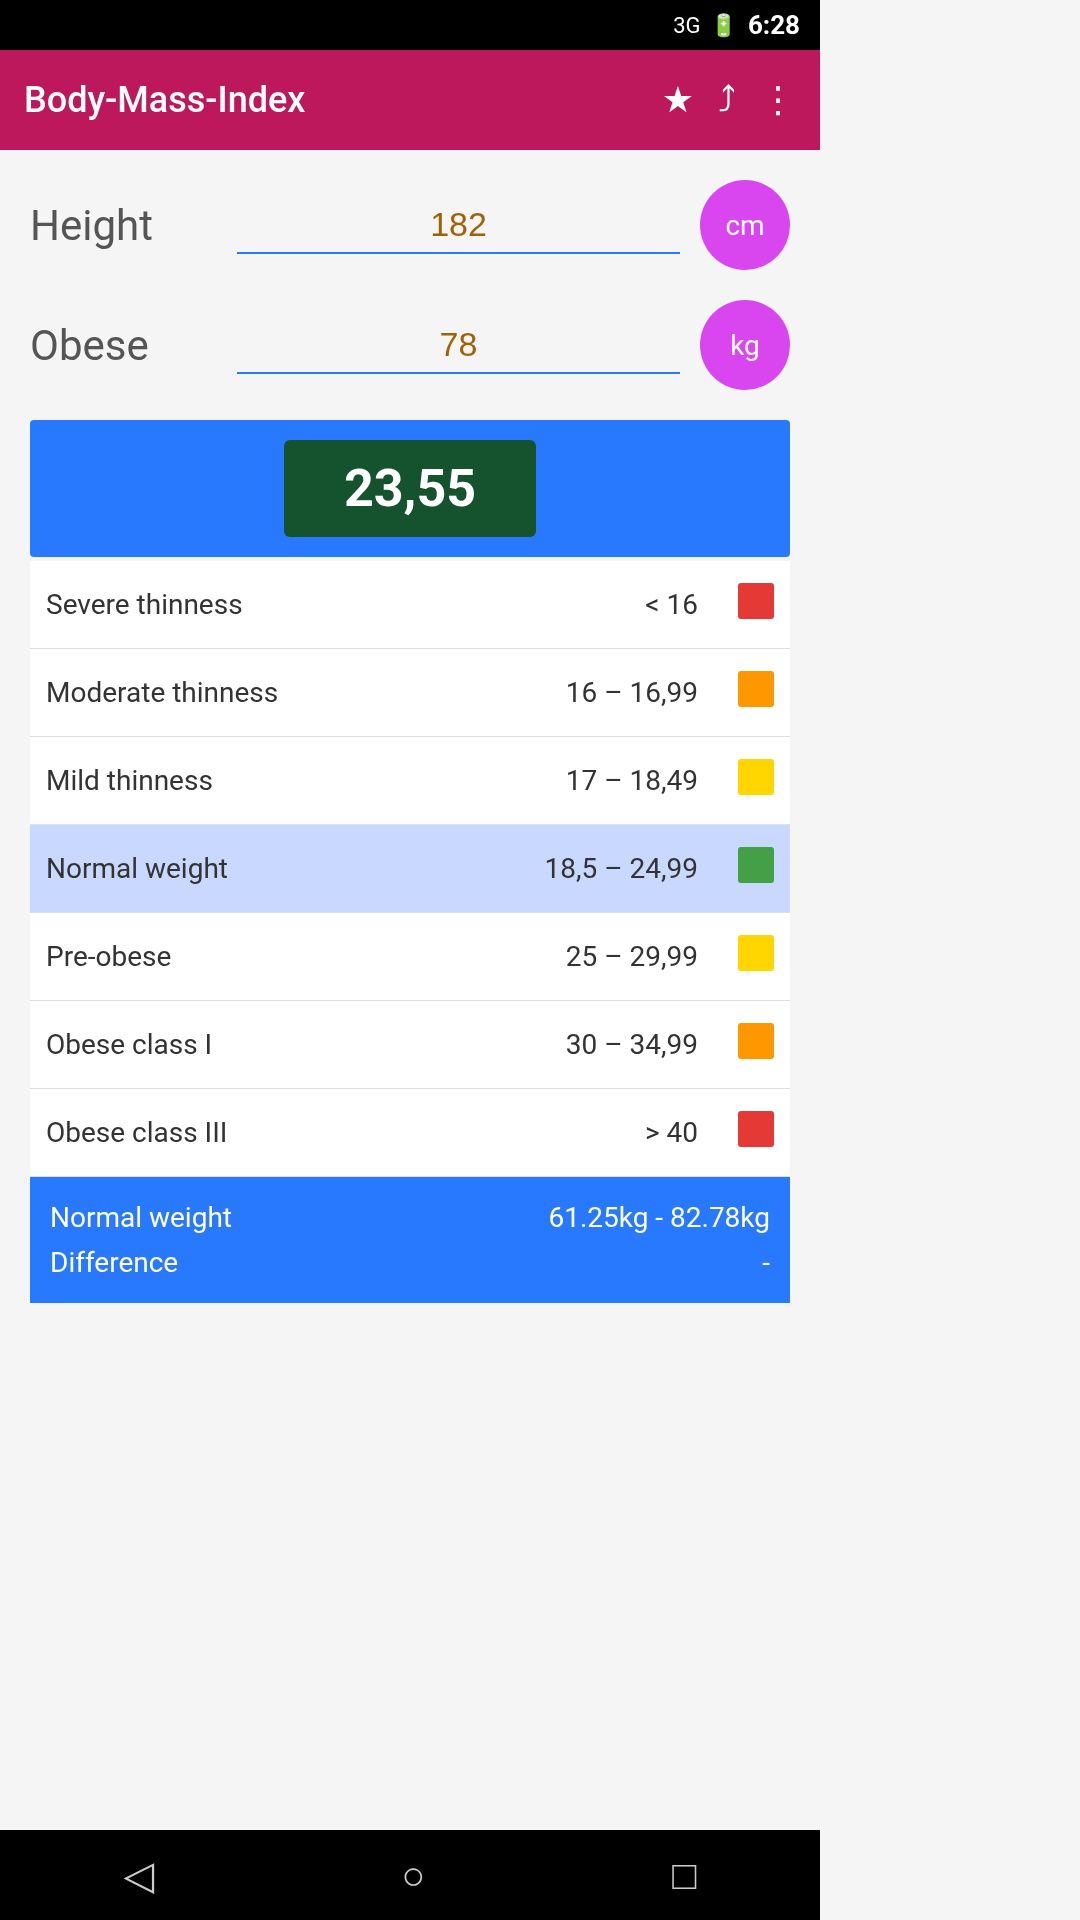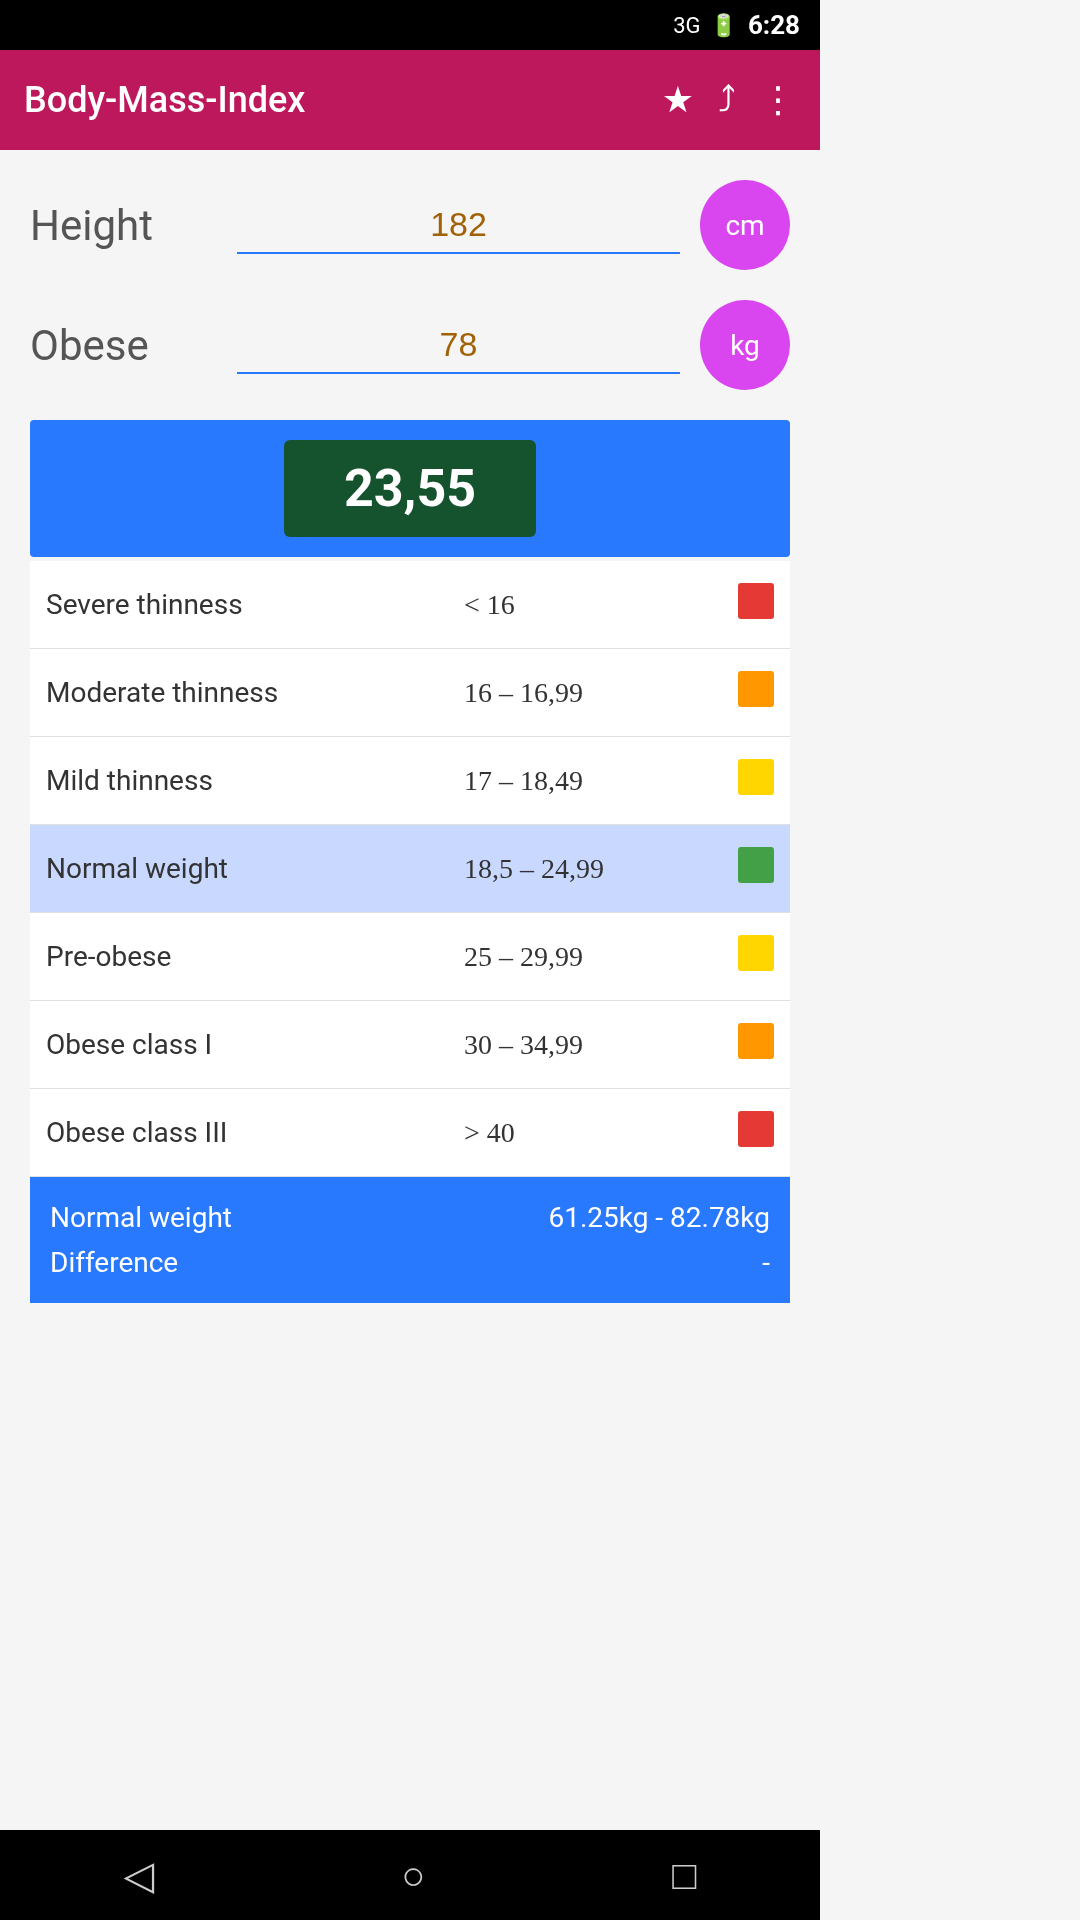--- a/index.html
+++ b/index.html
@@ -139,22 +139,21 @@
     .bmi-table td {
       padding: 22px 16px;
       font-size: 28px;
       color: #333;
     }
     .bmi-table td:first-child {
       width: 55%;
     }
     .bmi-table td:nth-child(2) {
       width: 35%;
-      text-align: left;
-      font-family: Liberation Serif, serif;
+      text-align: right;
     }
     .bmi-table td:nth-child(3) {
       width: 10%;
       text-align: right;
     }
     .color-dot {
       width: 36px;
       height: 36px;
       display: inline-block;
       border-radius: 3px;

